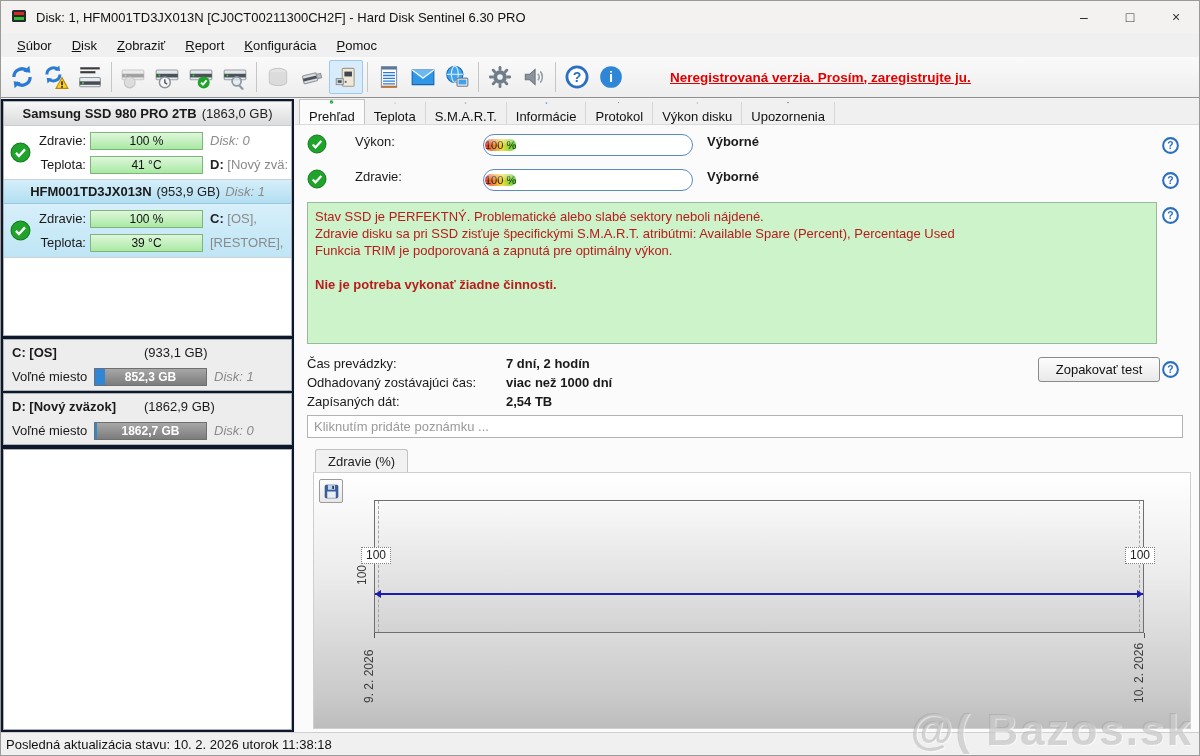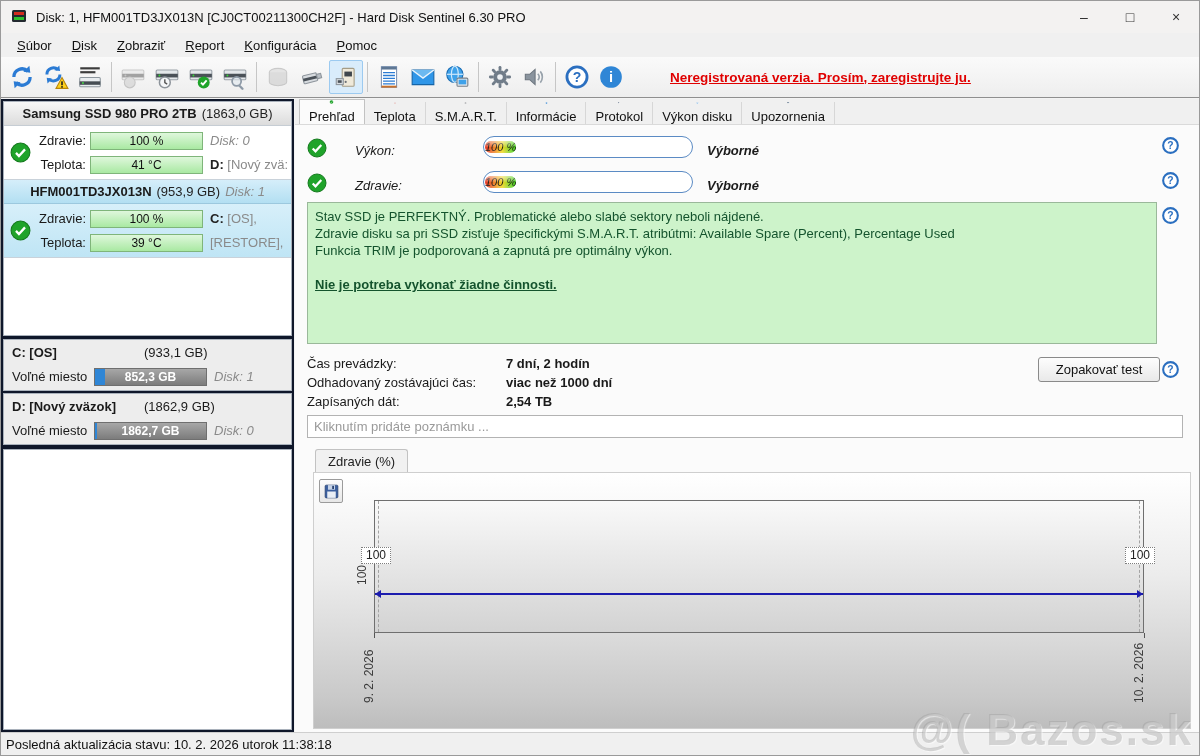--- a/index.html
+++ b/index.html
@@ -57,30 +57,30 @@
   .bar-free .used { position:absolute; left:0; top:0; bottom:0; background:#2f86d6; }
   .emptybox { top:350px; bottom:2px; }
 
   
   .main { position:absolute; left:294px; top:98px; right:0; bottom:23px; background:#f0f0f0; }
   .tabstrip { position:absolute; top:0; left:4px; right:0; height:25px; display:flex; align-items:flex-end; }
   .tab { display:flex; align-items:center; gap:5px; height:22px; padding:0 9px; border-right:1px solid #d7d7d7; color:#111;flex-direction:column; }
   .tab.active { background:#fbfbfb; border:1px solid #c2c2c2; border-bottom:none; height:25px; font-weight:normal; }
   .content { position:absolute; top:25px; left:0; right:0; bottom:0; background:#fbfbfb; border-top:1px solid #dadada; }
 
-  .srow { position:absolute; left:12px; height:24px; display:flex; align-items:flex-end;font-style:italic; }
+  .srow { position:absolute; left:12px; height:24px; display:flex; align-items:flex-start; }
   .srow .slabel { width:128px; margin-left:28px; }
   .gbar { width:210px; height:22px; border:1px solid #5b8bc4; border-radius:11px; background:#fff; padding:1px; }
   .gbar-in { position:relative; height:100%; border-radius:9px; background:linear-gradient(90deg,#e23326,#ee7d28 28%,#f2d722 55%,#7fd42a 80%,#39cf12); text-align:center; font-size:11px; line-height:18px; color:#111; overflow:hidden; }
   .gbar-in::after { content:""; position:absolute; inset:0; border-radius:9px; background:linear-gradient(180deg,rgba(255,255,255,.55),rgba(255,255,255,.1) 48%,rgba(255,255,255,0) 55%,rgba(255,255,255,.18)); }
   .rating { margin-left:14px; font-weight:bold; }
   .helpico { position:absolute; left:866px; }
 
-  .statusbox { position:absolute; left:12px; top:77px; width:850px; height:142px; background:#cdf3ca; border:1px solid #9ab89a; padding:5px 7px; color:#14532d; line-height:17px; }
-  .statusbox .b { font-weight:bold;text-decoration:underline; }
+  .statusbox { position:absolute; left:12px; top:77px; width:850px; height:142px; background:#cdf3ca; border:1px solid #9ab89a; padding:5px 7px; color:#b91c1c; line-height:17px; }
+  .statusbox .b { font-weight:bold; }
 
   .stat-row { position:absolute; left:12px; height:19px; display:flex; }
   .stat-row .sl { width:199px; } .stat-row .sv { font-weight:bold; }
   .btn { position:absolute; left:743px; top:232px; width:122px; height:25px; background:linear-gradient(#fdfdfd,#e9e9e9); border:1px solid #8a8a8a; border-radius:3px; font-size:13px; color:#111; display:flex; align-items:center; justify-content:center; }
   .note-input { position:absolute; left:12px; top:290px; width:876px; height:23px; border:1px solid #b3b3b3; background:#fff; font-family:"Liberation Sans",sans-serif; font-size:13px; padding:0 6px; color:#222; }
   .note-input::placeholder { color:#9a9a9a; }
 
   
   .chart-tab { position:absolute; left:20px; top:324px; height:23px; padding:0 12px; background:#f1f1f1; border:1px solid #c2c2c2; border-bottom:none; border-radius:3px 3px 0 0; display:flex; align-items:center; color:#222; }
   .chart-panel { position:absolute; left:18px; top:347px; width:878px; height:257px; border:1px solid #cfcfcf; background:linear-gradient(180deg,#ffffff 0%,#ececec 40%,#c9c9c9 88%,#bdbdbd 100%); }

